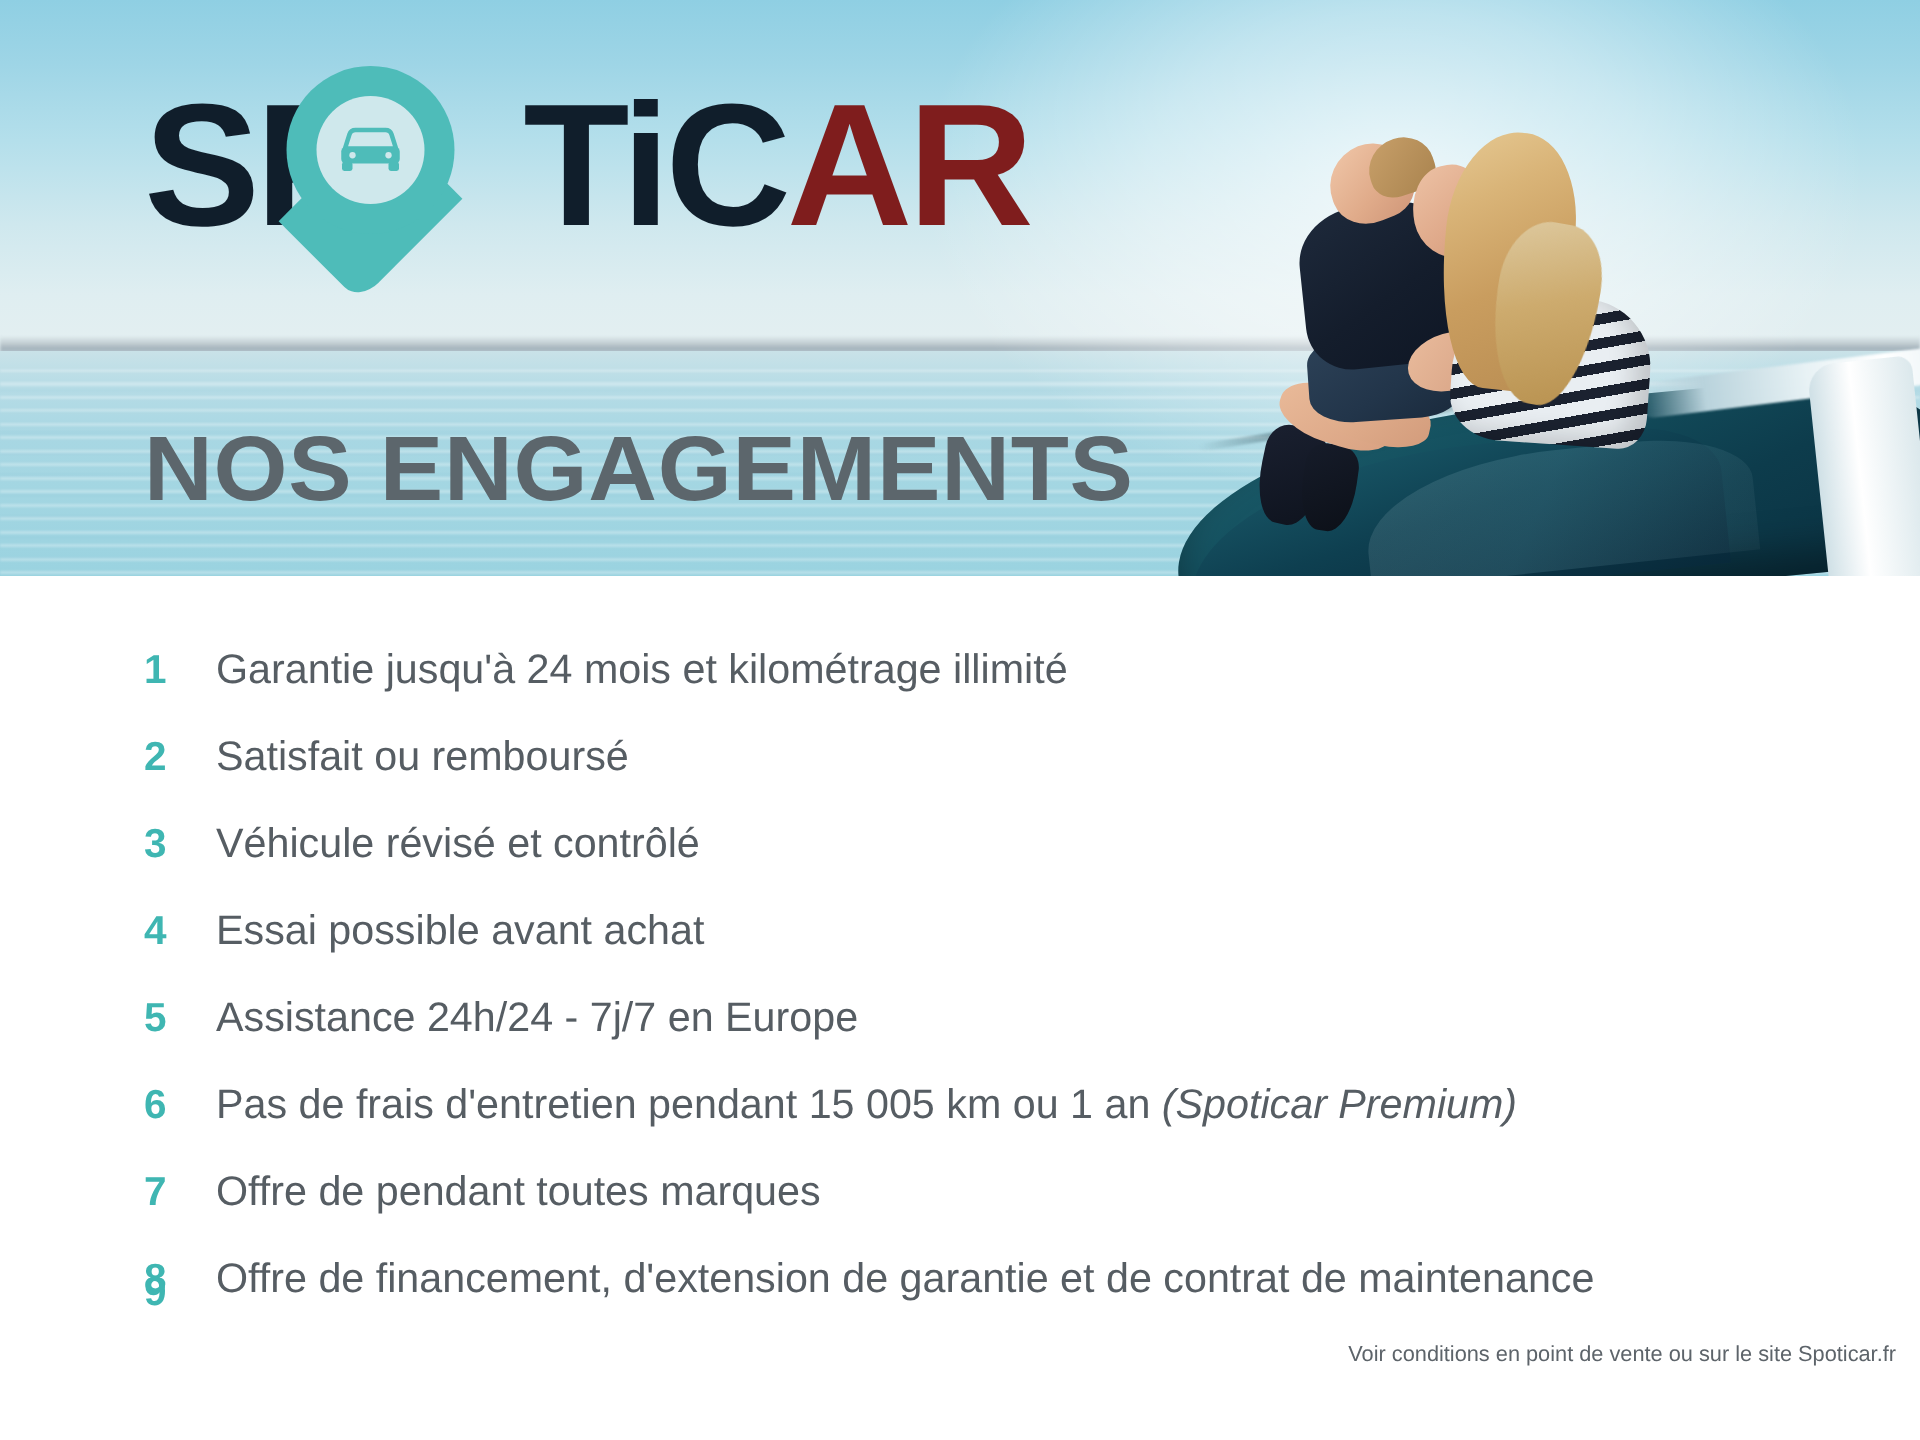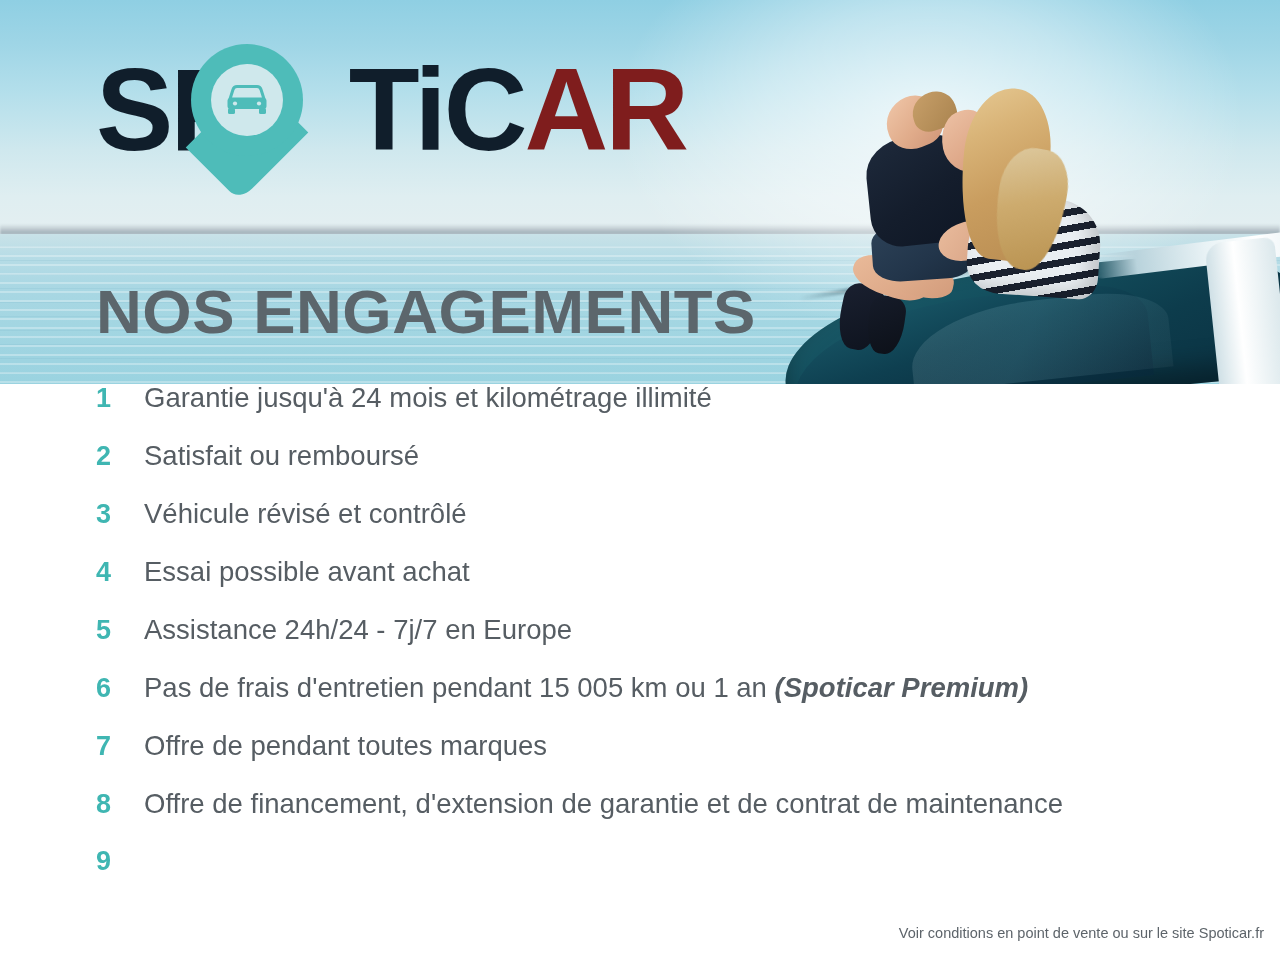--- a/index.html
+++ b/index.html
@@ -422,31 +422,31 @@
     color: #3fb6b2;
     line-height: 1;
   }
   .row-text {
     font-family: "Liberation Sans", sans-serif;
     font-weight: 400;
     font-size: 27.5px;
     color: #565d63;
     line-height: 1;
     white-space: nowrap;
+    margin-top: 48px;
   }
   .row-text .em {
     font-style: italic;
-    font-weight: bold;
   }
 
   
   .footnote {
     position: absolute;
     right: 16px;
-    top: 925px;
+    top: 895px;
     font-family: "Liberation Sans", sans-serif;
     font-size: 14.5px;
     color: #5d646a;
     white-space: nowrap;
   }
 </style>
 </head>
 <body>
 
 <div class="poster">

